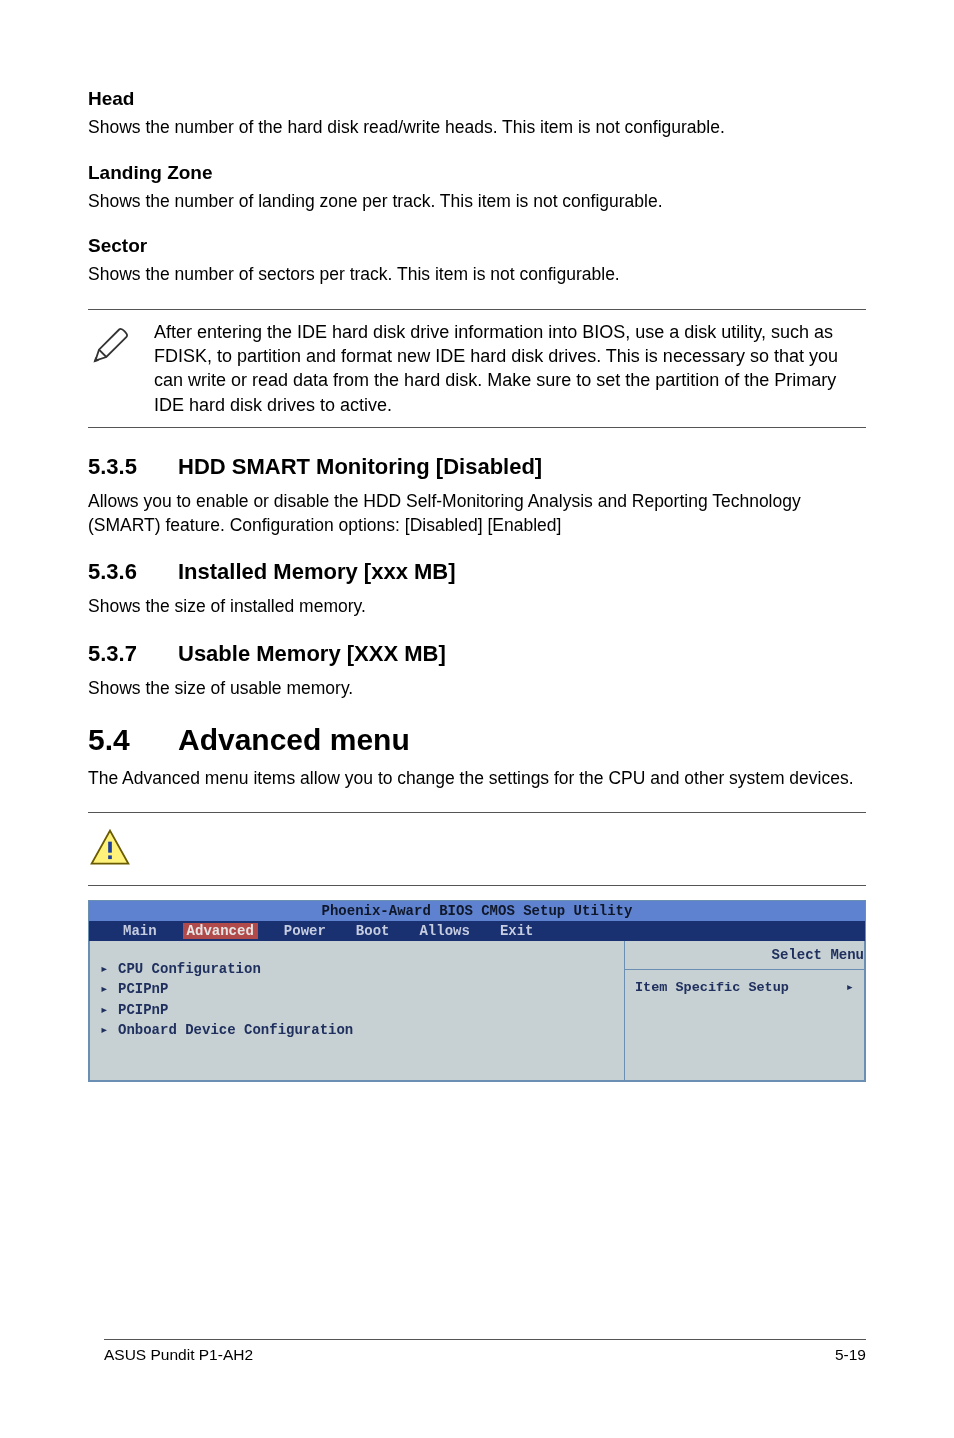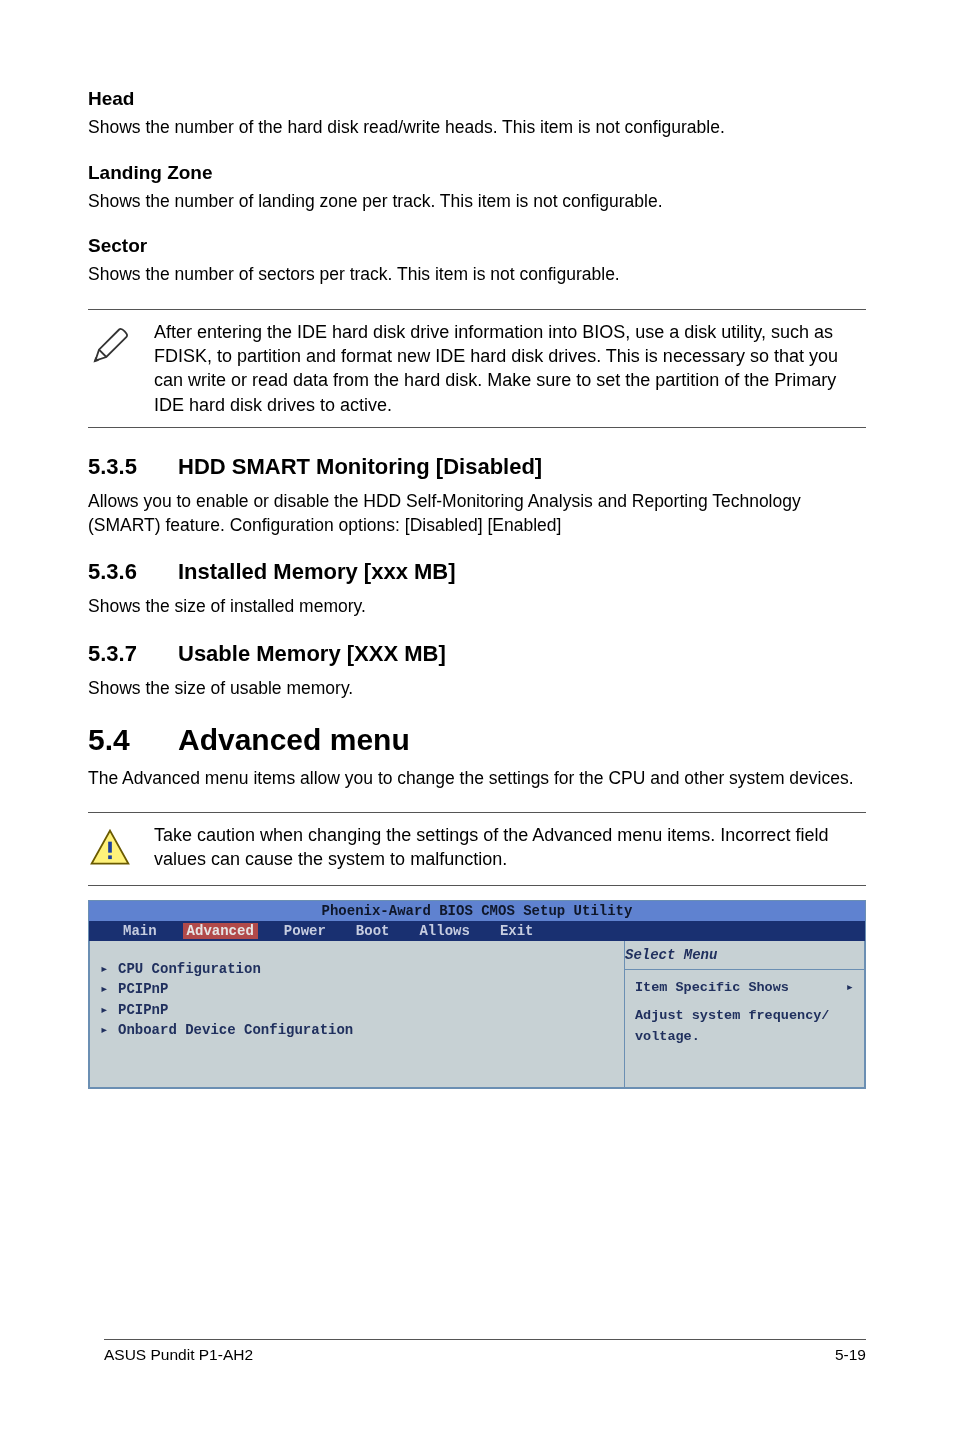--- a/index.html
+++ b/index.html
@@ -76,23 +76,22 @@
     border: 1px solid #6b8fb3;
     border-left: none;
     border-top: none;
     display: flex;
     flex-direction: column;
   }
   .bios-right-title {
     color: #20305e;
     font-weight: bold;
     border-bottom: 1px solid #6b8fb3;
-    text-align: left;
+    text-align: right;
     padding: 6px 0;
-    font-style: italic;
   }
   .bios-right-body {
     padding: 8px 10px 40px 10px;
     color: #20305e;
     font-weight: bold;
     font-size: 13.5px;
     line-height: 1.5;
   }
   .bios-right-body .row1 { display: flex; justify-content: space-between; }
   .bios-left .row {
@@ -160,21 +159,20 @@
 <p class="body">The Advanced menu items allow you to change the settings for the CPU and other system devices.</p>
 
 <div class="notebox" style="margin-bottom:14px;">
   <div class="icon">
     <svg viewBox="0 0 48 48" width="44" height="44">
       <path d="M24 4 L44 40 L4 40 Z" fill="#fff27a" stroke="#6a5a00" stroke-width="2"></path>
       <rect x="22" y="16" width="4" height="12" fill="#1a3fa0"></rect>
       <rect x="22" y="31" width="4" height="4" fill="#1a3fa0"></rect>
     </svg>
   </div>
-  <div class="txt">Take caution when changing the settings of the Advanced menu items. Incorrect field values can cause the system to malfunction.</div>
 </div>
 
 <div class="bios">
   <div class="bios-title">Phoenix-Award BIOS CMOS Setup Utility</div>
   <div class="bios-menubar">
     <span class="tab">Main</span>
     <span class="tab sel">Advanced</span>
     <span class="tab">Power</span>
     <span class="tab">Boot</span>
     <span class="tab">Allows</span>
@@ -196,25 +194,24 @@
       </div>
       <div class="row">
         <span class="tri">▸</span>
         <span>Onboard Device Configuration</span>
       </div>
     </div>
     <div class="bios-right">
       <div class="bios-right-title">Select Menu</div>
       <div class="bios-right-body">
         <div class="row1">
-          <span>Item Specific Shows</span>
+          <span>Item Specific Setup</span>
           <span>▸</span>
         </div>
         <div style="height:8px;"></div>
-        <div>Adjust system frequency/ voltage.</div>
       </div>
     </div>
   </div>
 </div>
 
 <div class="footer">
   <span>ASUS Pundit P1-AH2</span>
   <span>5-19</span>
 </div>
 

